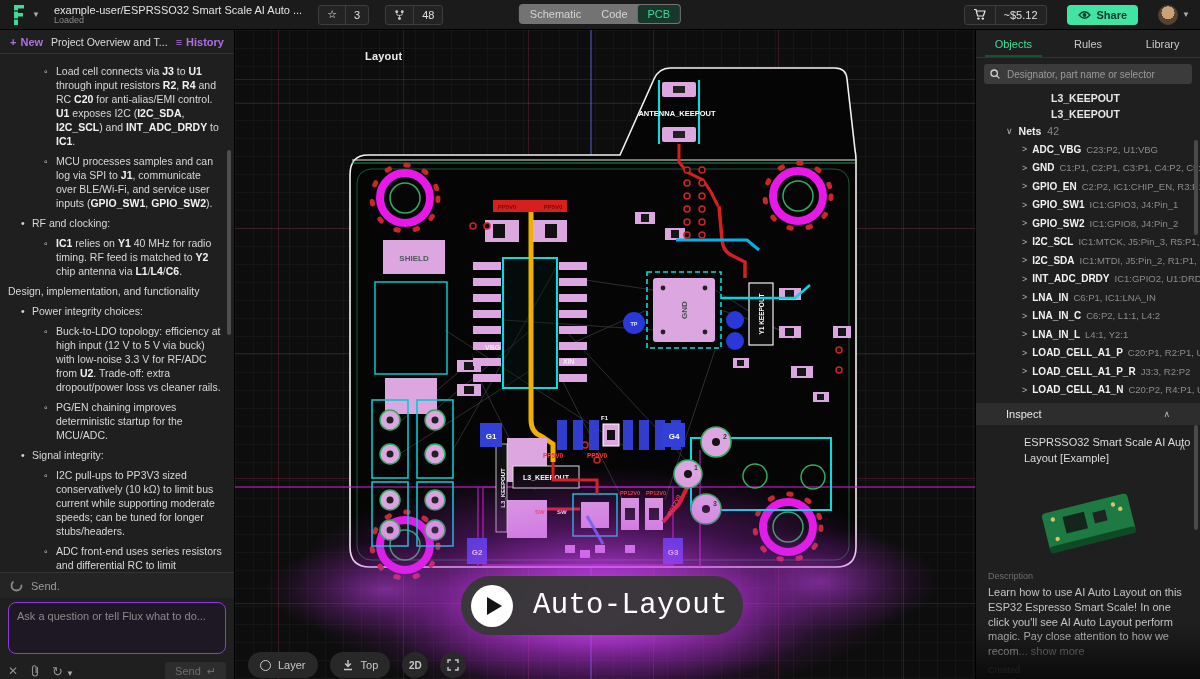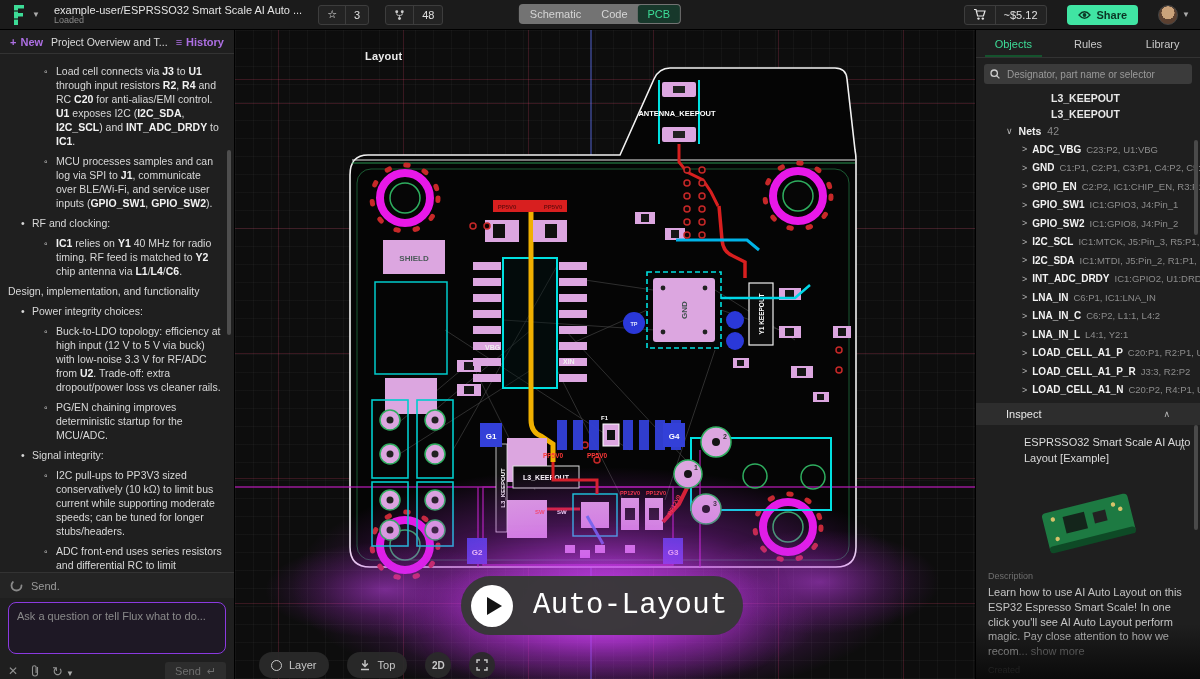--- a/index.html
+++ b/index.html
@@ -113,21 +113,21 @@
       font-weight:bold;letter-spacing:.2px;}
   .board-svg{position:absolute;left:0;top:0;}
   .al-pill{position:absolute;left:226px;top:546px;width:282px;height:59px;border-radius:30px;
       background:rgba(56,56,56,.97);display:flex;align-items:center;gap:20px;padding-left:10px;
       box-shadow:0 0 40px 6px rgba(200,60,230,.35);font-family:Liberation Mono, monospace;}
   .al-play{width:42px;height:42px;border-radius:50%;background:#fff;display:flex;
       align-items:center;justify-content:center;}
   .al-play::after{content:"";border-left:15px solid #141414;border-top:9px solid transparent;
       border-bottom:9px solid transparent;margin-left:4px;}
   .al-label{color:#fff;font-size:29px;font-weight:500;letter-spacing:.3px;}
-  .cv-toolbar{position:absolute;left:24px;top:622px;display:flex;gap:18px;align-items:flex-start;}
+  .cv-toolbar{position:absolute;left:13px;top:622px;display:flex;gap:12px;align-items:flex-start;}
   .pill{height:26px;background:rgba(42,42,42,.92);border-radius:14px;display:flex;
       align-items:center;gap:7px;padding:0 12px;color:#c8c8c8;font-size:11px;}
   .pill.sq{width:26px;padding:0;justify-content:center;border-radius:50%;}
   .ic-circle{width:11px;height:11px;border:1.5px solid #c8c8c8;border-radius:50%;}
 </style>
 </head>
 <body>
 
 <div id="app">
 

